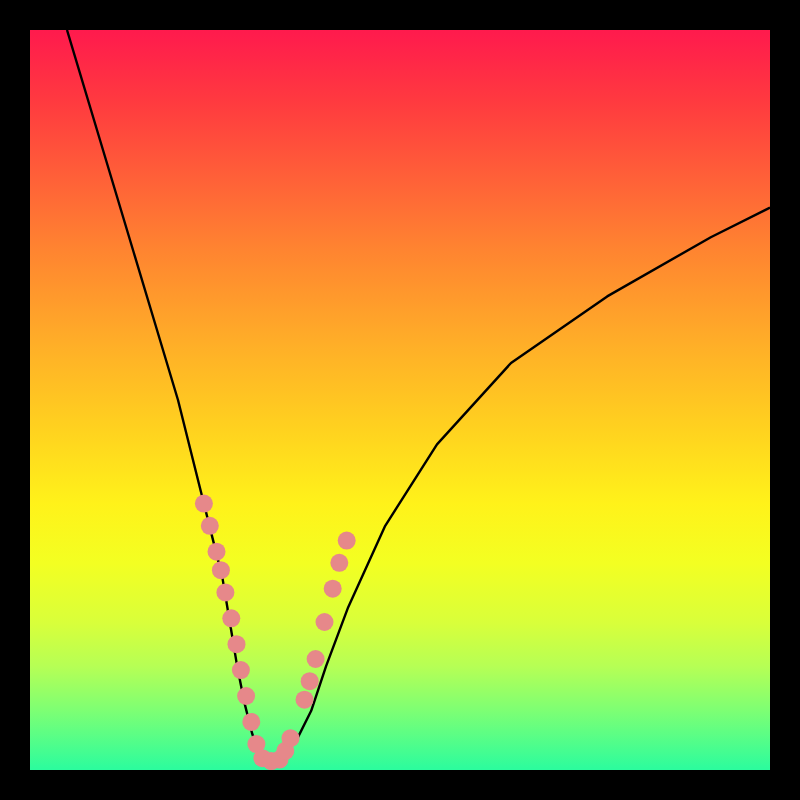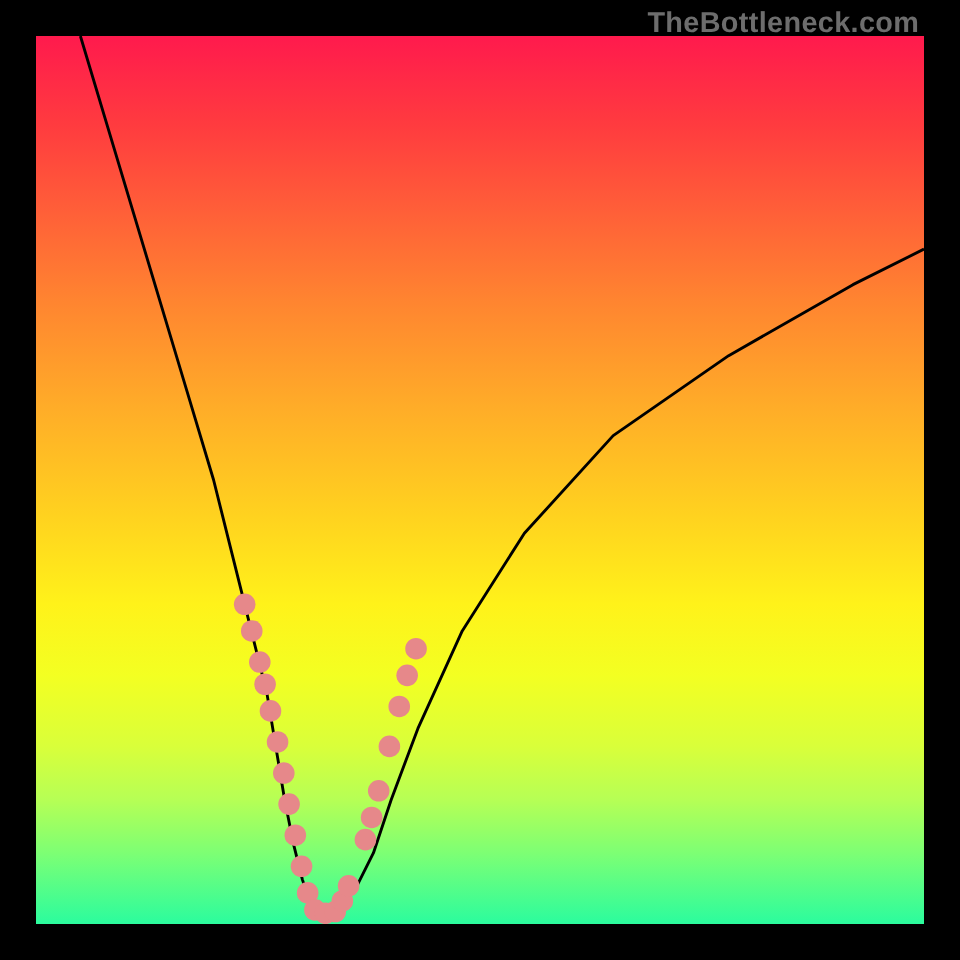--- a/index.html
+++ b/index.html
@@ -88,15 +88,14 @@
           <circle cx="285.6" cy="629.0" r="9" fill="#e6888a"></circle>
           <circle cx="294.5" cy="592.0" r="9" fill="#e6888a"></circle>
           <circle cx="302.7" cy="558.7" r="9" fill="#e6888a"></circle>
           <circle cx="309.3" cy="532.8" r="9" fill="#e6888a"></circle>
           <circle cx="316.7" cy="510.6" r="9" fill="#e6888a"></circle>
         </g>
     </svg>
 
   </div>
 
-  <div class="watermark">TheBottleneck.com</div>
 
 </div>
 
 </body></html>

